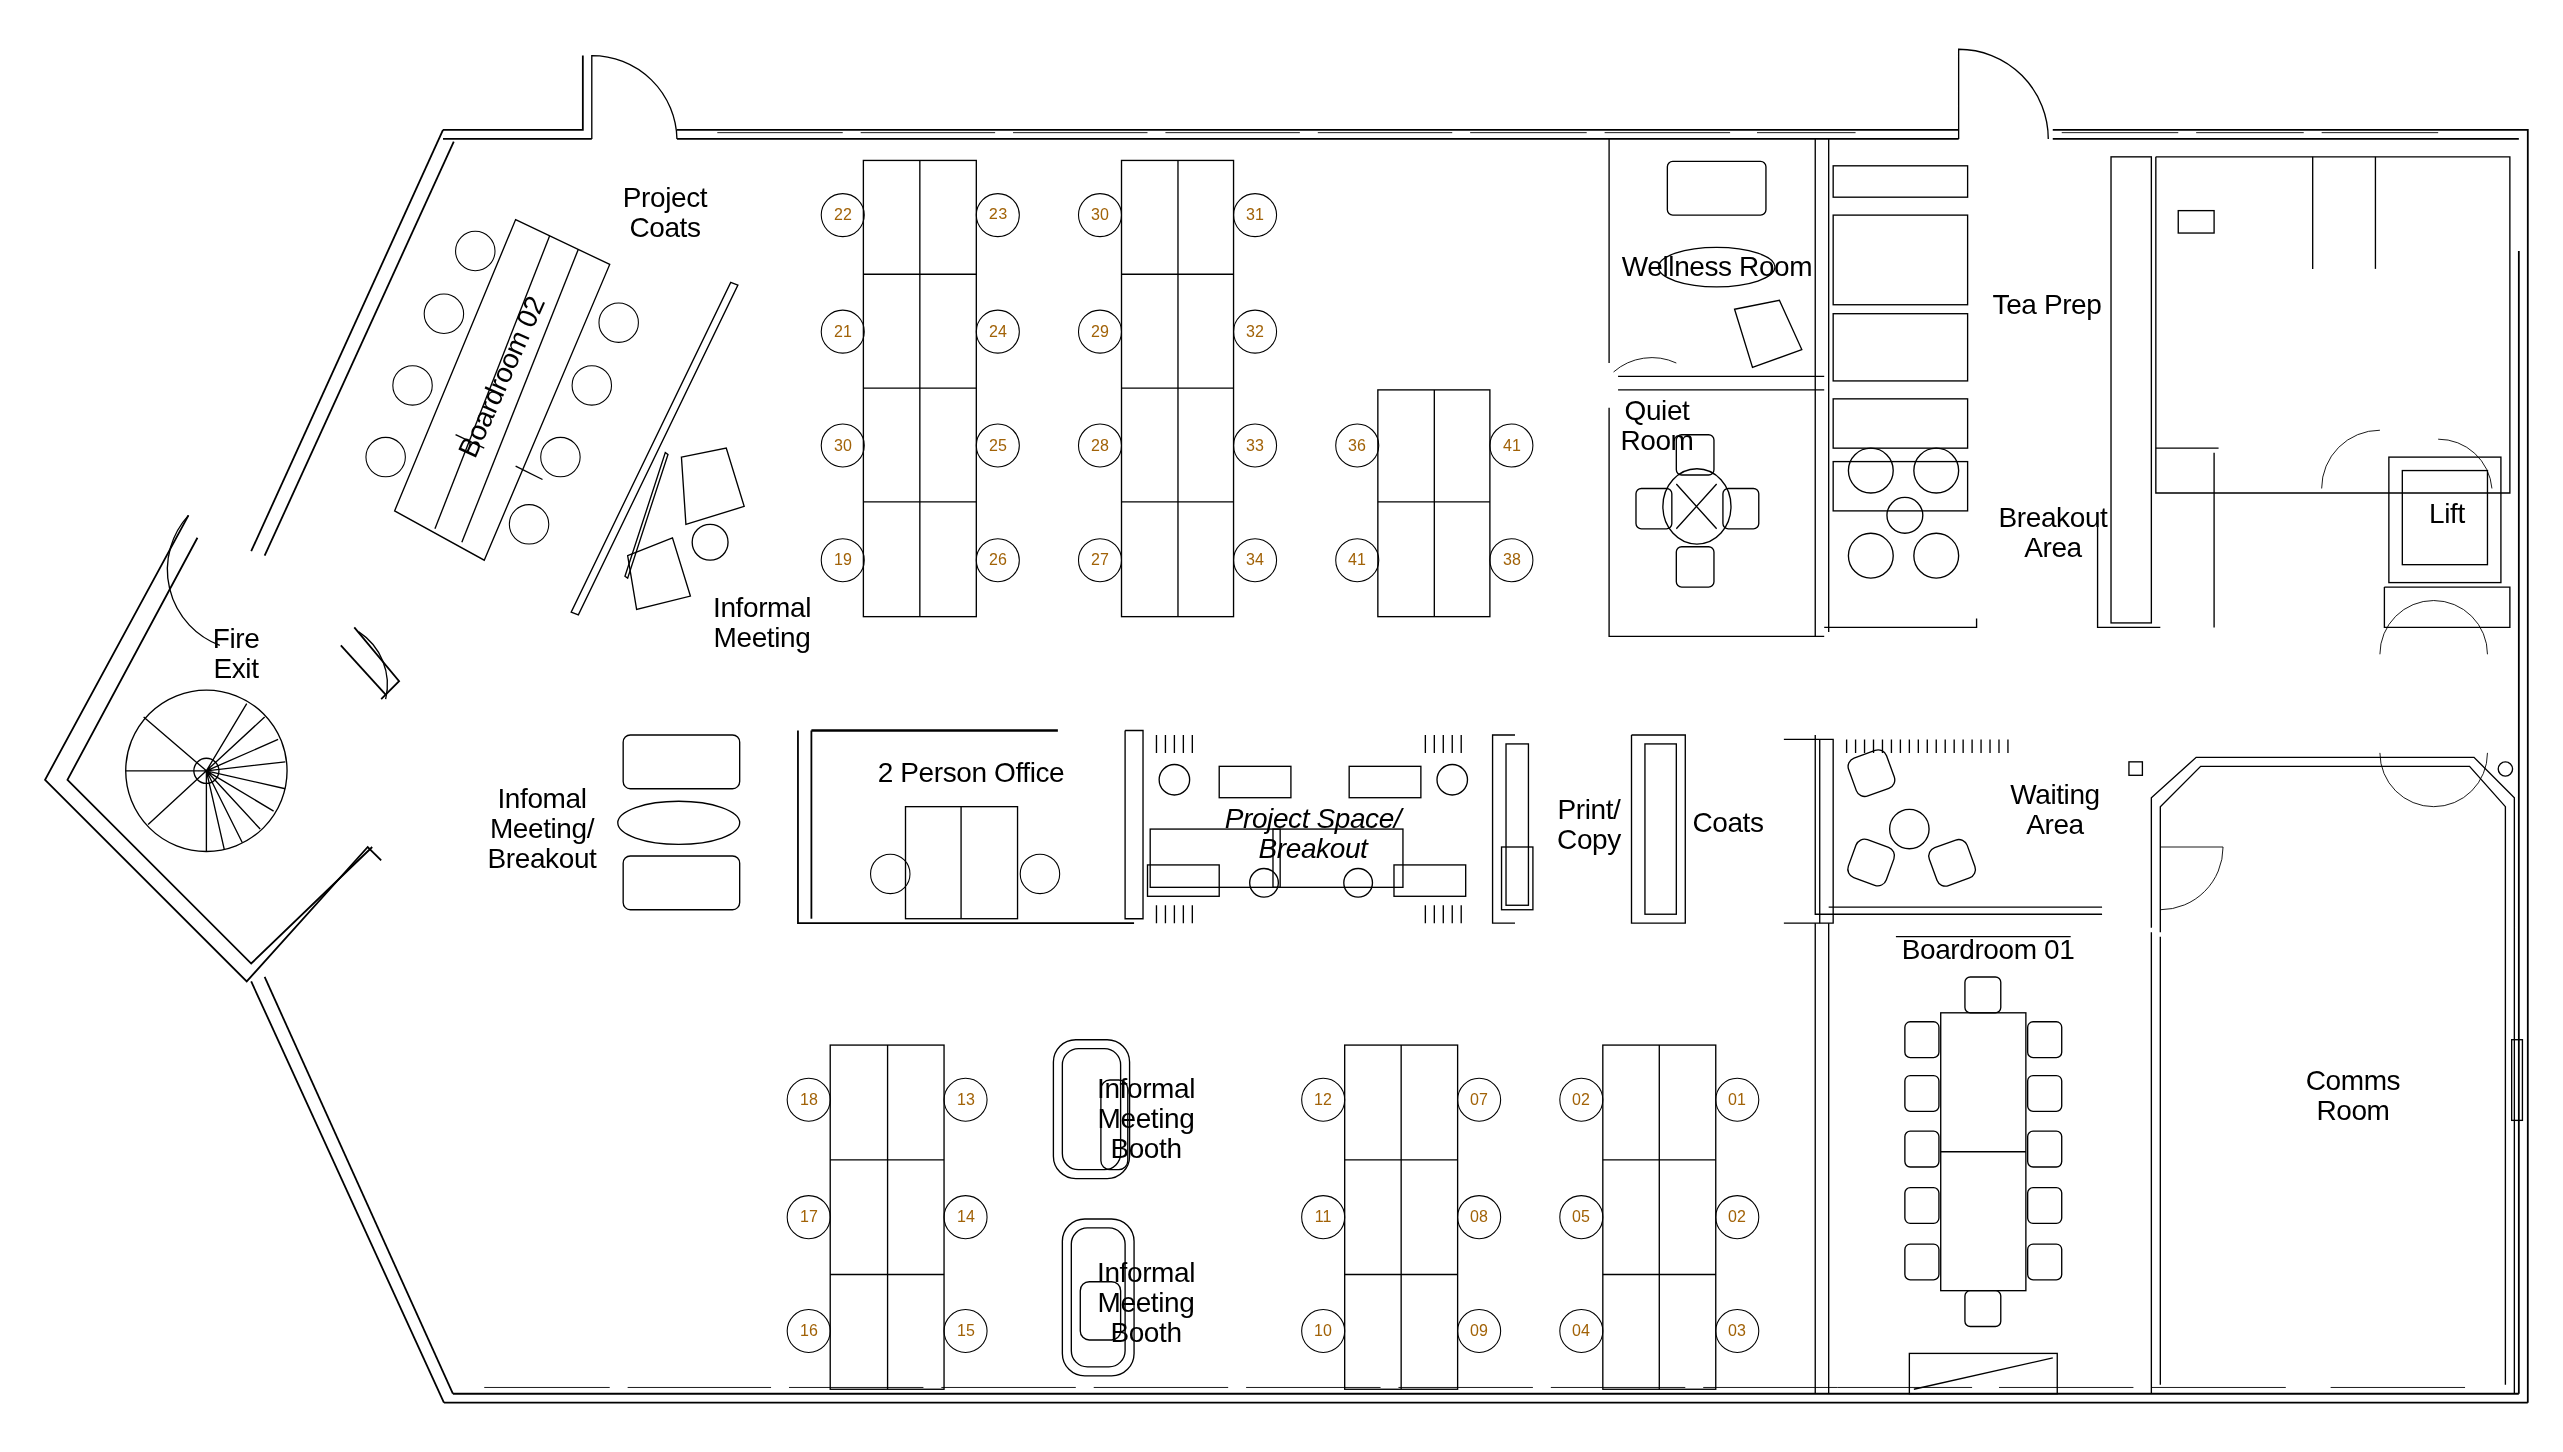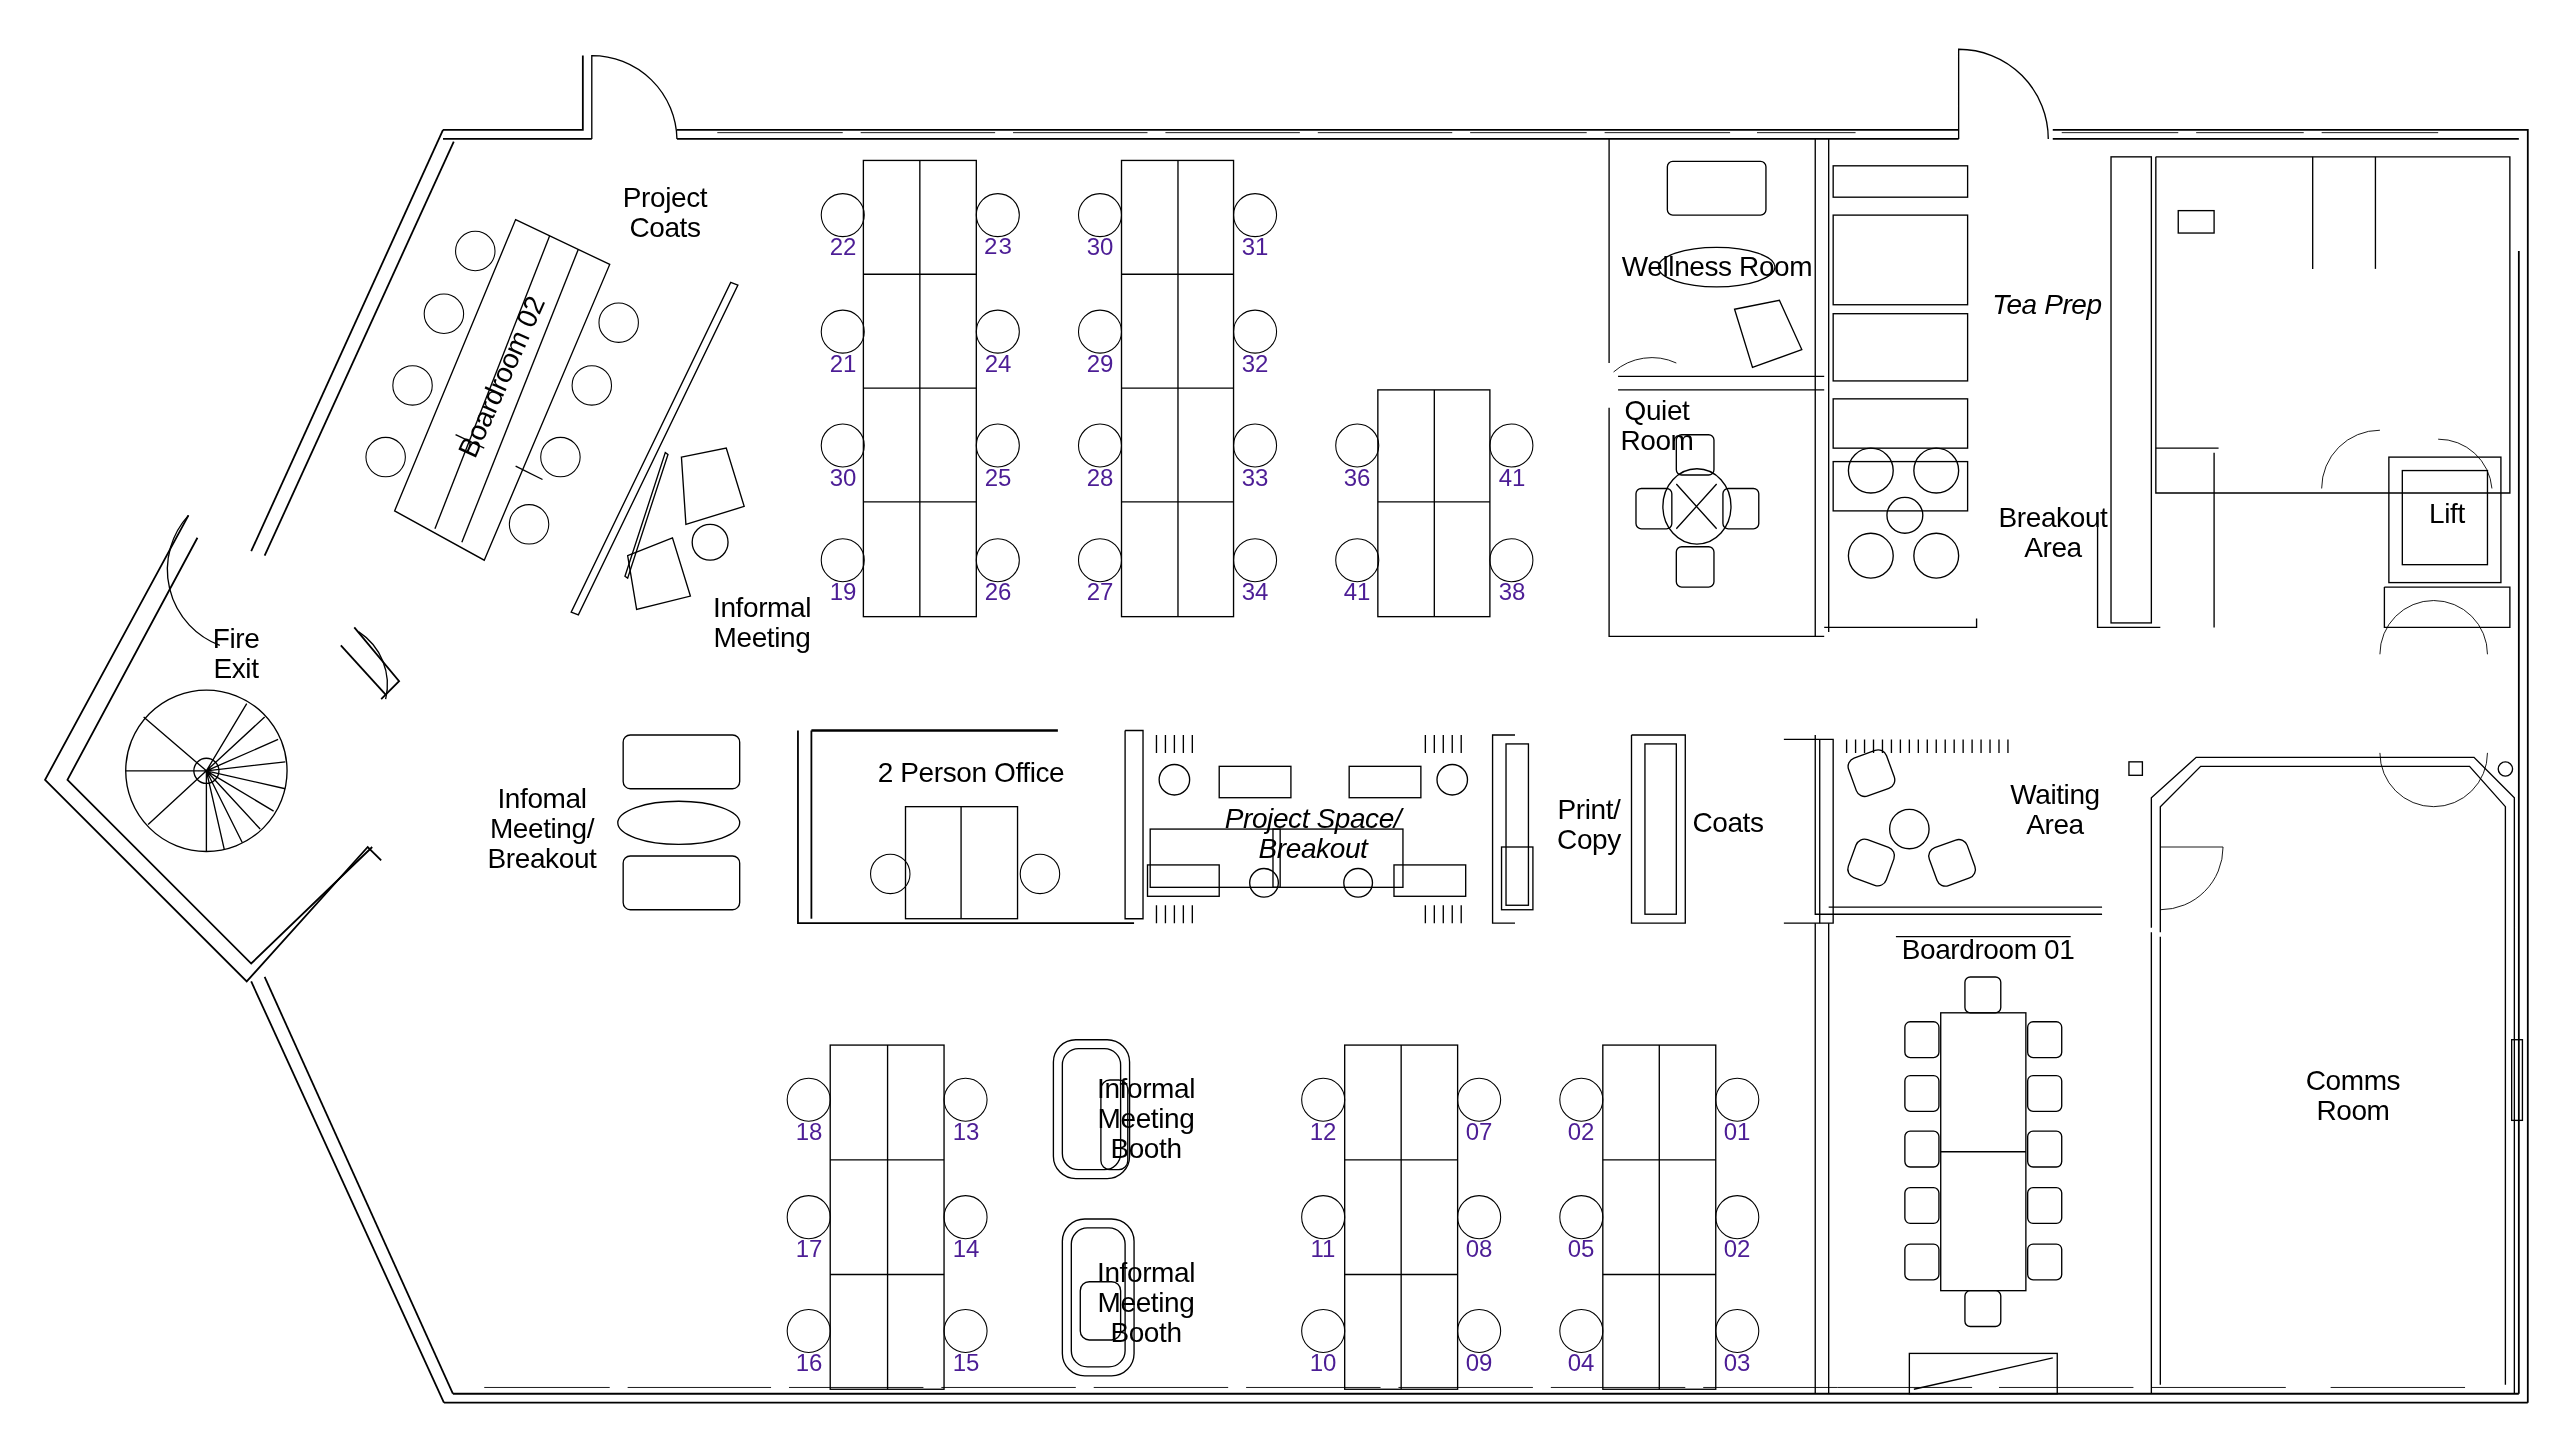--- a/index.html
+++ b/index.html
@@ -1,19 +1,19 @@
 <!DOCTYPE html>
 <html style="font-size:14.3px"><head>
 <meta charset="utf-8">
 <style>
   html,body{margin:0;padding:0;background:#fff;}
   body{width:2563px;height:1452px;position:relative;overflow:hidden;font-family:"Liberation Sans",sans-serif;}
   svg.plan{position:absolute;left:0;top:0;}
   .lbl{position:absolute;font-family:"Liberation Sans",sans-serif;font-size:28px;line-height:30px;color:#000;text-align:center;white-space:pre;transform:translate(-50%,-50%);letter-spacing:-0.4px;}
-  .num{position:absolute;font-family:"Liberation Sans",sans-serif;font-size:24px;color:#4c1d95;transform:translate(-50%,-50%);margin-top:32px;}
+  .num{position:absolute;font-family:"Liberation Sans",sans-serif;font-size:16px;color:#a16207;transform:translate(-50%,-50%);}
   .rot{transform:translate(-50%,-50%) rotate(-66deg);}
 </style>
 </head>
 <body>
 
 <svg class="plan" width="2563" height="1452" viewBox="0 0 2859 1620" fill="none" stroke="#000" stroke-width="2">
 
   <g>
 
     <polyline points="494,145 650,145 650,62"></polyline>
@@ -318,21 +318,21 @@
 Breakout</div>
 <div class="lbl" style="left:971px;top:773px;">2 Person Office</div>
 <div class="lbl" style="left:1313px;top:834px;font-style:italic;">Project Space/
 Breakout</div>
 <div class="lbl" style="left:1589px;top:825px;">Print/
 Copy</div>
 <div class="lbl" style="left:1728px;top:823px;">Coats</div>
 <div class="lbl" style="left:1717px;top:267px;">Wellness Room</div>
 <div class="lbl" style="left:1657px;top:426px;">Quiet
 Room</div>
-<div class="lbl" style="left:2047px;top:305px;font-style:italic;">Tea Prep</div>
+<div class="lbl" style="left:2047px;top:305px;">Tea Prep</div>
 <div class="lbl" style="left:2053px;top:533px;">Breakout
 Area</div>
 <div class="lbl" style="left:2447px;top:514px;">Lift</div>
 <div class="lbl" style="left:2055px;top:810px;">Waiting
 Area</div>
 <div class="lbl" style="left:1988px;top:950px;">Boardroom 01</div>
 <div class="lbl" style="left:2353px;top:1096px;">Comms
 Room</div>
 <div class="lbl" style="left:1146px;top:1119px;">Informal
 Meeting

